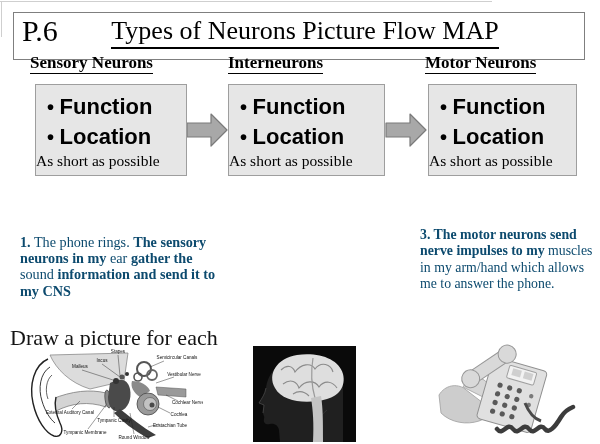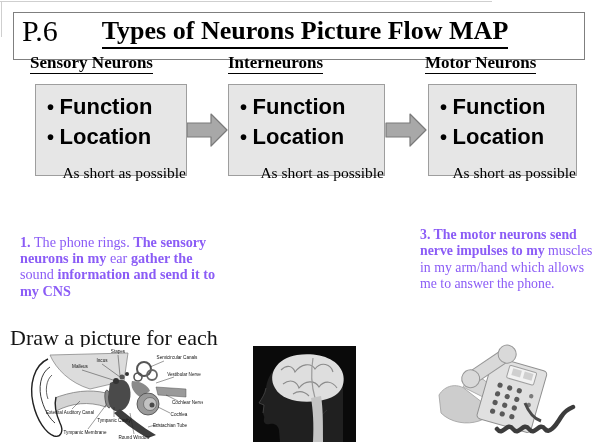--- a/index.html
+++ b/index.html
@@ -6,40 +6,40 @@
   .page{position:relative;width:600px;height:444px;background:#fff;overflow:hidden;
         font-family:"Liberation Serif", serif;color:#000;}
   .edge-top{position:absolute;left:0;top:1px;width:492px;height:1px;background:#cfcfcf;}
   .edge-left{position:absolute;left:1px;top:1px;width:1px;height:36px;background:#cfcfcf;}
 
   
   .title-box{position:absolute;left:13px;top:12px;width:572px;height:48px;
              border:1px solid #7f7f7f;box-sizing:border-box;}
   .page-label{position:absolute;left:22px;top:14px;font-size:30px;line-height:34px;}
   .page-title-wrap{position:absolute;left:80px;right:70px;top:16px;text-align:center;}
-  .page-title{display:inline-block;font-weight:bold;font-size:26px;line-height:30px;
+  .page-title{display:inline-block;font-weight:normal;font-size:26px;line-height:30px;
               border-bottom:2px solid #000;padding-bottom:1px;}
 
   
   .colhead{position:absolute;top:53px;text-align:left;font-weight:bold;font-size:17px;}
   .colhead span{display:inline-block;border-bottom:1.6px solid #000;padding-bottom:0px;}
 
   
   .fbox{position:absolute;top:84px;height:92px;background:#e6e6e6;
         border:1.5px solid #9e9e9e;box-sizing:border-box;padding-top:7px;}
   .bl{font-family:"Liberation Sans", sans-serif;font-weight:bold;font-size:22px;
       line-height:29px;padding-left:11px;white-space:nowrap;}
   .bl::before{content:"• ";font-size:20px;}
-  .note{font-size:15.5px;text-align:right;margin-top:12px;}
+  .note{font-size:15.5px;text-align:left;margin-top:0;}
 
   .arrow{position:absolute;top:113px;height:34px;}
 
   .prompt{position:absolute;font-size:21px;color:#141414;white-space:nowrap;}
 
-  .story{position:absolute;font-size:13.8px;line-height:16.4px;color:#8b5cf6;}
+  .story{position:absolute;font-size:13.8px;line-height:16.4px;color:#0c4a6e;}
   .story .b{font-weight:bold;}
   .story1{font-size:14.2px;line-height:16.2px;}
 
   .figure{position:absolute;}
   .figure svg{display:block;}
   .ear-label{font-family:"Liberation Sans", sans-serif;font-size:4.6px;fill:#111;}
   .lead{stroke:#222;stroke-width:0.45;}
 </style>
 </head>
 <body>

